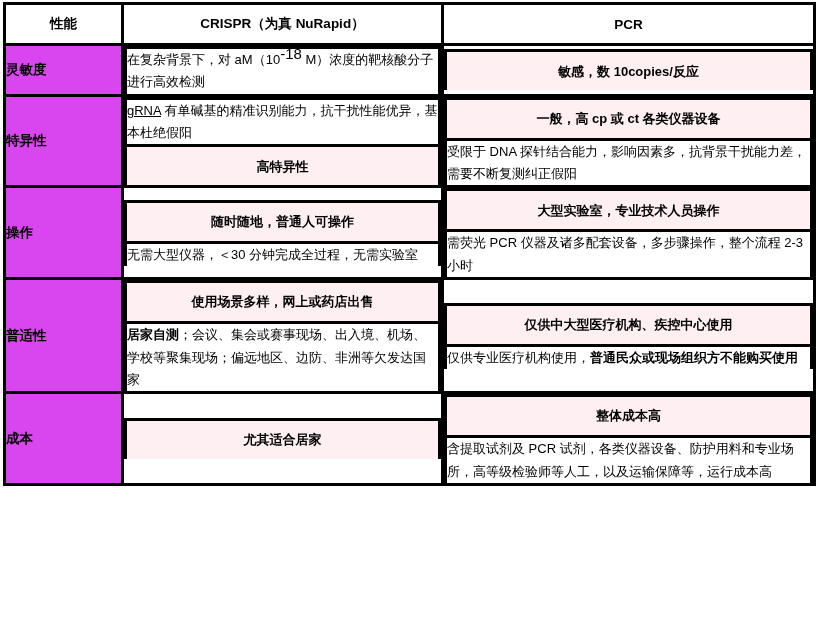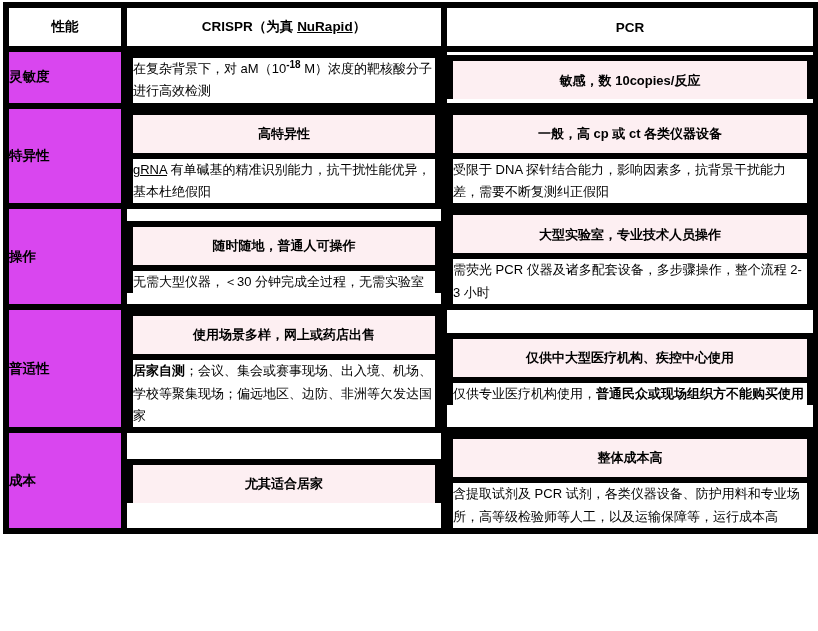--- a/index.html
+++ b/index.html
@@ -20,39 +20,38 @@
     padding: 0;
     position: relative;
   }
   table.cmp {
     border-collapse: collapse;
     width: 812px;
     margin: 2px 0 0 3px;
     table-layout: fixed;
   }
   table.cmp td, table.cmp th {
-    border: 6px solid #000000;
+    border: 3px solid #000000;
     vertical-align: middle;
     padding: 0;
   }
   col.c-label { width: 118px; }
   col.c-crispr { width: 320px; }
   col.c-pcr { width: 372px; }
 
   
   .hdr td {
     text-align: center;
     font-weight: bold;
     font-size: 13.5px;
     height: 38px;
     background: #ffffff;
     border-bottom: 1px solid #e8879f;
   }
   .hdr .underline {
-    text-decoration: underline;
   }
 
   
   td.rowlabel {
     background: #d946ef;
     font-weight: bold;
     font-size: 13.5px;
     text-align: left;
     padding-left: 12px;
     border-right: 1px solid #f2b9c8;
@@ -72,24 +71,23 @@
   td.detail {
     background: #ffffff;
     text-align: left;
     font-size: 13px;
     padding: 9px 10px 9px 11px;
     line-height: 1.72;
   }
   td.detail b { font-weight: bold; }
   .u { text-decoration: underline; }
   sup {
-    font-size: 10px;
+    font-size: 15px;
     vertical-align: super;
     line-height: 0;
-    font-weight: bold;
   }
   .nested {
     width: 100%;
     border-collapse: collapse;
   }
   .nested td {
     border: 0;
     border-bottom: 1px solid #f2b9c8;
   }
   .nested tr:last-child td { border-bottom: 0; }
@@ -133,24 +131,24 @@
             </table>
         </td>
       </tr>
 
       <tr>
         <td class="rowlabel">特异性</td>
         <td class="splitcell">
           <table class="nested">
             <tbody>
                 <tr>
+                  <td class="detail"><span class="u">gRNA</span> 有单碱基的精准识别能力，抗干扰性能优异，基本杜绝假阳</td>
+                </tr>
+            <tr>
                   <td class="summary">高特异性</td>
-                </tr>
-            <tr>
-                  <td class="detail"><span class="u">gRNA</span> 有单碱基的精准识别能力，抗干扰性能优异，基本杜绝假阳</td>
                 </tr>
           </tbody>
             </table>
         </td>
         <td class="splitcell">
           <table class="nested">
             <tbody>
                 <tr>
                   <td class="summary">一般，高 cp 或 ct 各类仪器设备</td>
                 </tr>

